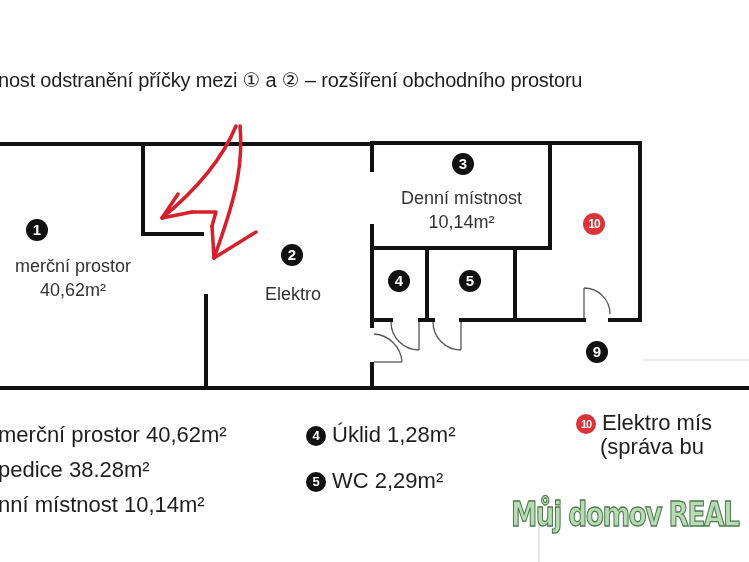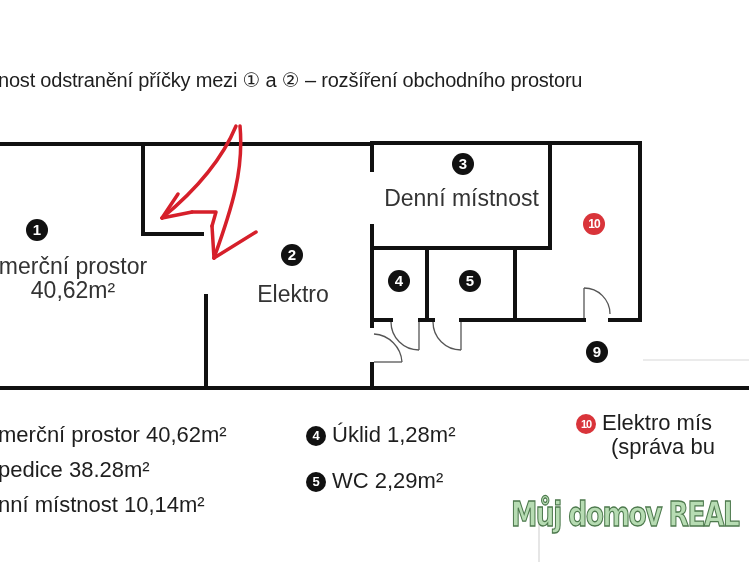--- a/index.html
+++ b/index.html
@@ -1,21 +1,21 @@
 <!DOCTYPE html>
 <html><head>
 <meta charset="utf-8">
 <style>
   html, body { margin: 0; padding: 0; }
   body { width: 749px; height: 562px; background: #ffffff; position: relative; overflow: hidden;
          font-family: "Liberation Sans", "DejaVu Sans", sans-serif; color: #2b2b2b; }
   .abs { position: absolute; }
   .caption { left: -2px; top: 68px; font-size: 20px; color: #1e1e1e; white-space: nowrap; letter-spacing: -0.2px; }
   .plan { left: 0; top: 0; }
-  .room-label { position: absolute; text-align: center; font-size: 23px; color: #333; line-height: 24px; white-space: nowrap; }
+  .room-label { position: absolute; text-align: center; font-size: 18px; color: #333; line-height: 24px; white-space: nowrap; }
   .badge { position: absolute; width: 22px; height: 22px; border-radius: 50%; background: #111; color: #fff;
            font-size: 15px; font-weight: bold; text-align: center; line-height: 22px; }
   .badge.red { background: #d9343a; font-size: 12px; letter-spacing: -1px; }
   .legend { position: absolute; font-size: 22px; color: #1e1e1e; white-space: nowrap; line-height: 26px; }
   .legend .lb { position: relative; display: inline-block; width: 20px; height: 20px; border-radius: 50%; background: #111; color: #fff;
                 font-size: 13px; font-weight: bold; text-align: center; line-height: 20px; vertical-align: 2px; margin-right: 6px; }
   .legend .lb.red { background: #d9343a; font-size: 11px; letter-spacing: -1px; }
   .watermark { left: 511px; top: 494px; font-size: 34px; font-weight: bold; color: #b7dcb3; letter-spacing: -2px;
                transform: scaleX(0.78); transform-origin: left top; white-space: nowrap;
                -webkit-text-stroke: 1.3px #4e7a4e; font-family: "DejaVu Sans", sans-serif; }
@@ -91,20 +91,21 @@
 </div>
 
 <div class="badge" style="left:281px;top:244px;">2</div>
 <div class="room-label" style="left:236px;top:282px;width:114px;">
   <div>Elektro</div>
 </div>
 
 <div class="badge" style="left:452px;top:153px;">3</div>
 <div class="room-label" style="left:384px;top:186px;width:155px;">
   <div>Denní místnost</div>
+  <div>10,14m²</div>
 </div>
 
 <div class="badge" style="left:388px;top:270px;">4</div>
 <div class="badge" style="left:459px;top:270px;">5</div>
 <div class="badge" style="left:586px;top:341px;">9</div>
 <div class="badge red" style="left:583px;top:213px;">10</div>
 
 <div class="legend" style="left:-2px;top:422px;">
   <div>merční prostor 40,62m²</div>
   <div style="margin-top:9px;">pedice 38.28m²</div>
@@ -117,18 +118,18 @@
   </div>
   <div style="margin-top:20px;">
     <span class="lb">5</span><span>WC 2,29m²</span>
   </div>
 </div>
 
 <div class="legend" style="left:576px;top:410px;">
   <div style="">
     <span class="lb red">10</span><span>Elektro mís</span>
   </div>
-  <div style="margin-left:35px;line-height:22px;">(správa bu</div>
+  <div style="margin-left:24px;line-height:22px;">(správa bu</div>
 </div>
 
 <div class="tickline" style="left:538px;top:510px;width:2px;height:52px;"></div>
 
 <div class="abs watermark">Můj domov REAL</div>
 
 </body></html>

